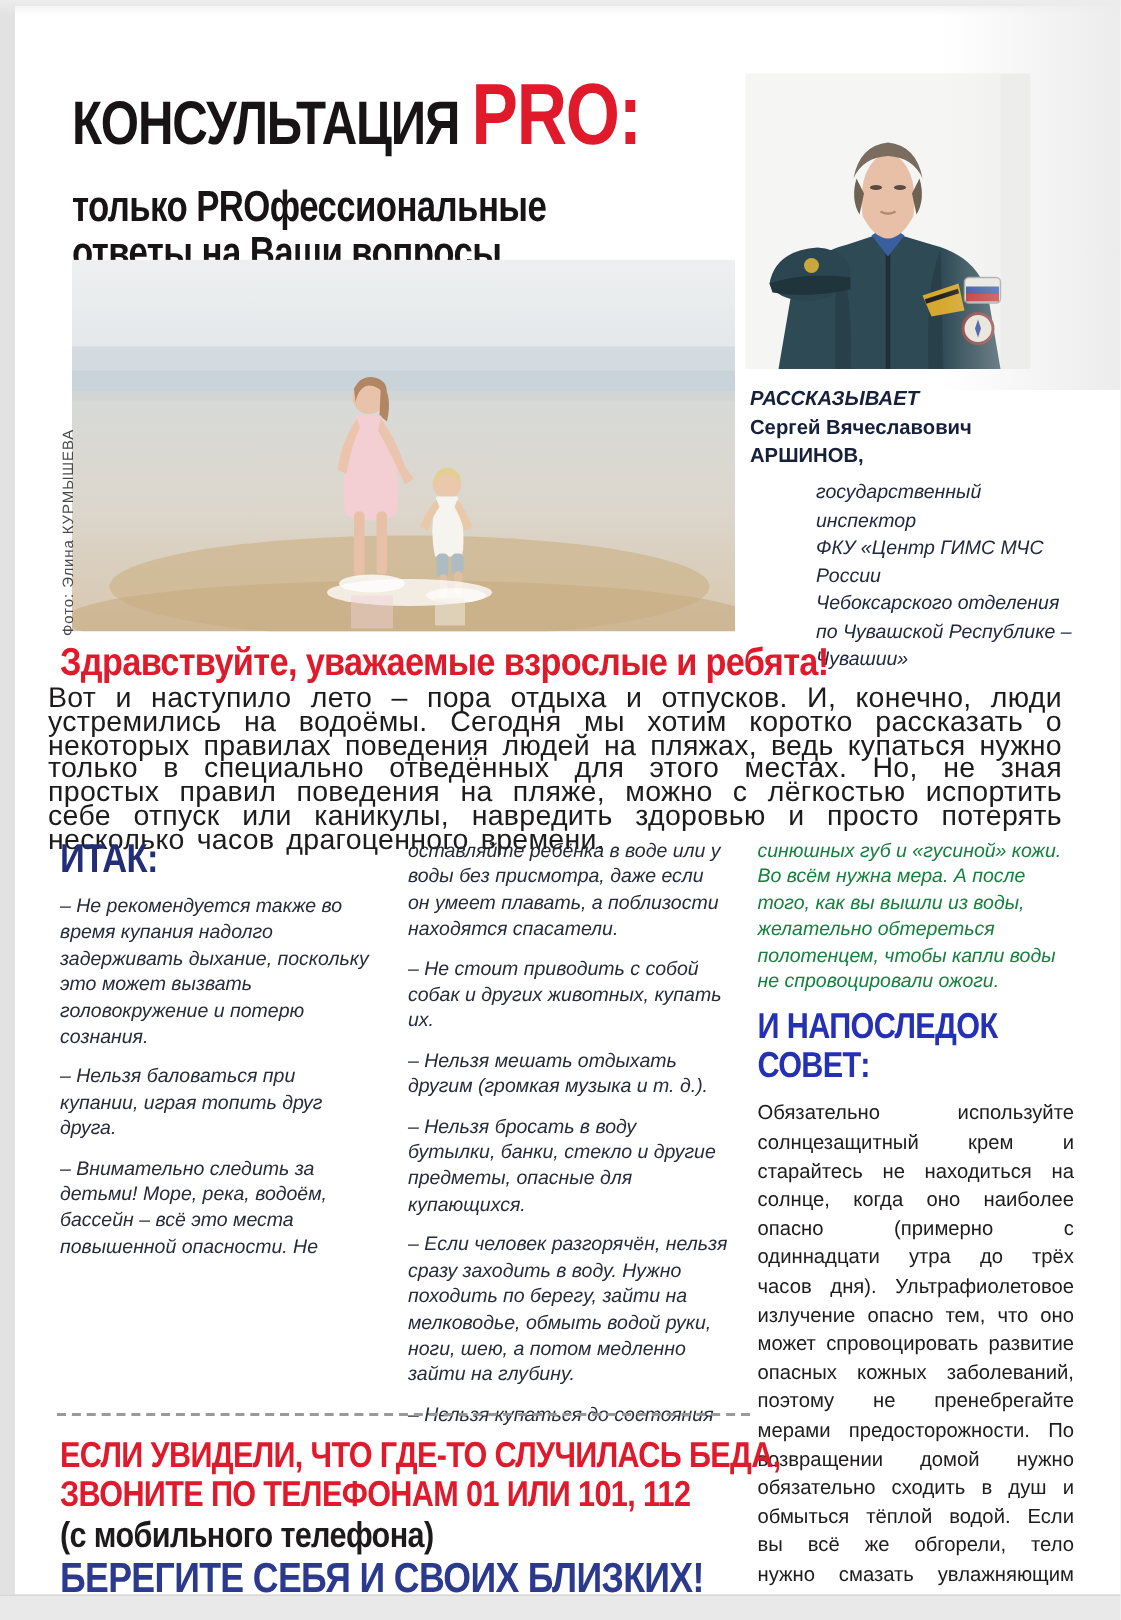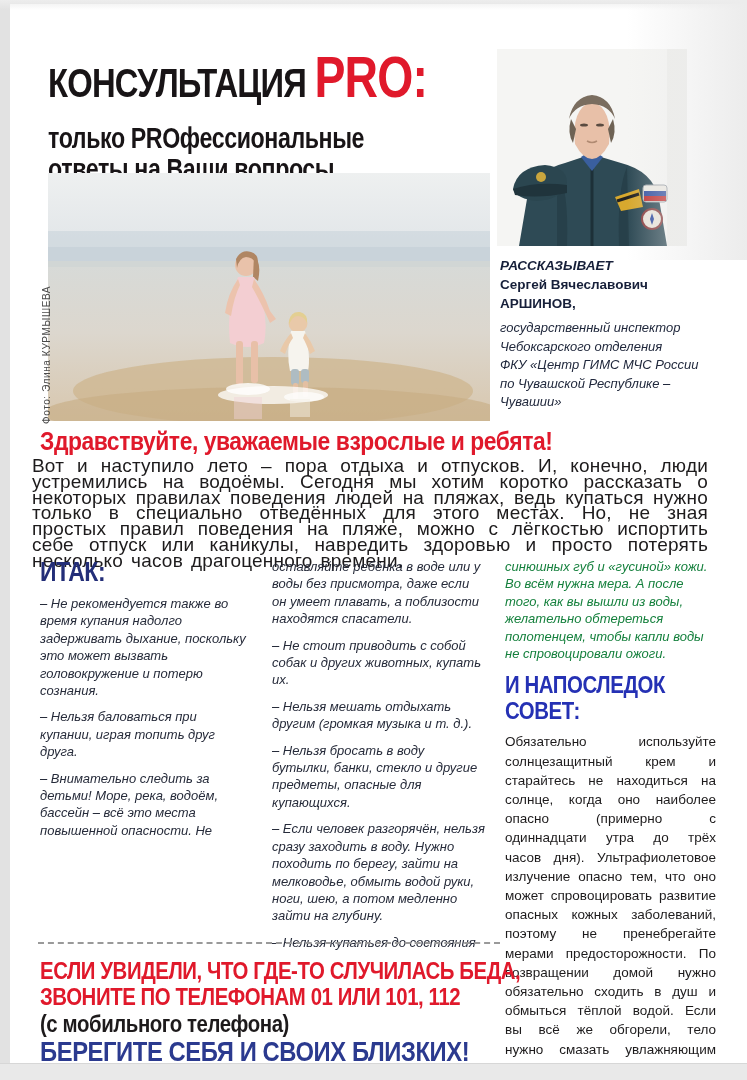--- a/index.html
+++ b/index.html
@@ -56,21 +56,21 @@
   .officer-photo{
     position:absolute;left:497px;top:49px;width:190px;height:197px;
     overflow:hidden;background:#f4f4f2;
   }
 
   
   .author{position:absolute;left:500px;top:256px;width:218px;color:#17203a;}
   .author .lbl{font-weight:bold;font-style:italic;font-size:13.5px;line-height:19px;}
   .author .nm{font-weight:bold;font-size:13.5px;line-height:19px;}
   .author .roles{margin-top:6px;}
-  .author .role-line{font-style:italic;font-size:13px;line-height:18.5px;color:#20283c;}
+  .author .role-line{font-style:italic;font-size:13px;line-height:18.5px;color:#20283c;margin-left:44px;}
 
   
   .greeting{
     position:absolute;left:40px;top:426px;
     transform:scaleX(0.88);transform-origin:left top;
     font-weight:bold;font-size:26px;color:#e0192b;letter-spacing:-0.5px;
     white-space:nowrap;
   }
   .intro{
     position:absolute;left:32px;top:458px;width:676px;
@@ -235,22 +235,22 @@
     <path d="M155,164 L157,170 L155,176 L153,170 Z" fill="#2d4ba0"></path>
   </svg>
 </div>
 
 <div class="author">
   <div class="lbl">РАССКАЗЫВАЕТ</div>
   <div class="nm">Сергей Вячеславович</div>
   <div class="nm">АРШИНОВ,</div>
   <div class="roles">
       <div class="role-line">государственный инспектор</div>
+      <div class="role-line">ФКУ «Центр ГИМС МЧС России</div>
       <div class="role-line">Чебоксарского отделения</div>
-      <div class="role-line">ФКУ «Центр ГИМС МЧС России</div>
       <div class="role-line">по Чувашской Республике –</div>
       <div class="role-line">Чувашии»</div>
     </div>
 </div>
 
 <div class="greeting">Здравствуйте, уважаемые взрослые и ребята!</div>
 <div class="intro">Вот и наступило лето – пора отдыха и отпусков. И, конечно, люди устремились на водоёмы. Сегодня мы хотим коротко рассказать о некоторых правилах поведения людей на пляжах, ведь купаться нужно только в специально отведённых для этого местах. Но, не зная простых правил поведения на пляже, можно с лёгкостью испортить себе отпуск или каникулы, навредить здоровью и просто потерять несколько часов драгоценного времени.</div>
 
 <div class="cols">
   <div class="left-zone">

